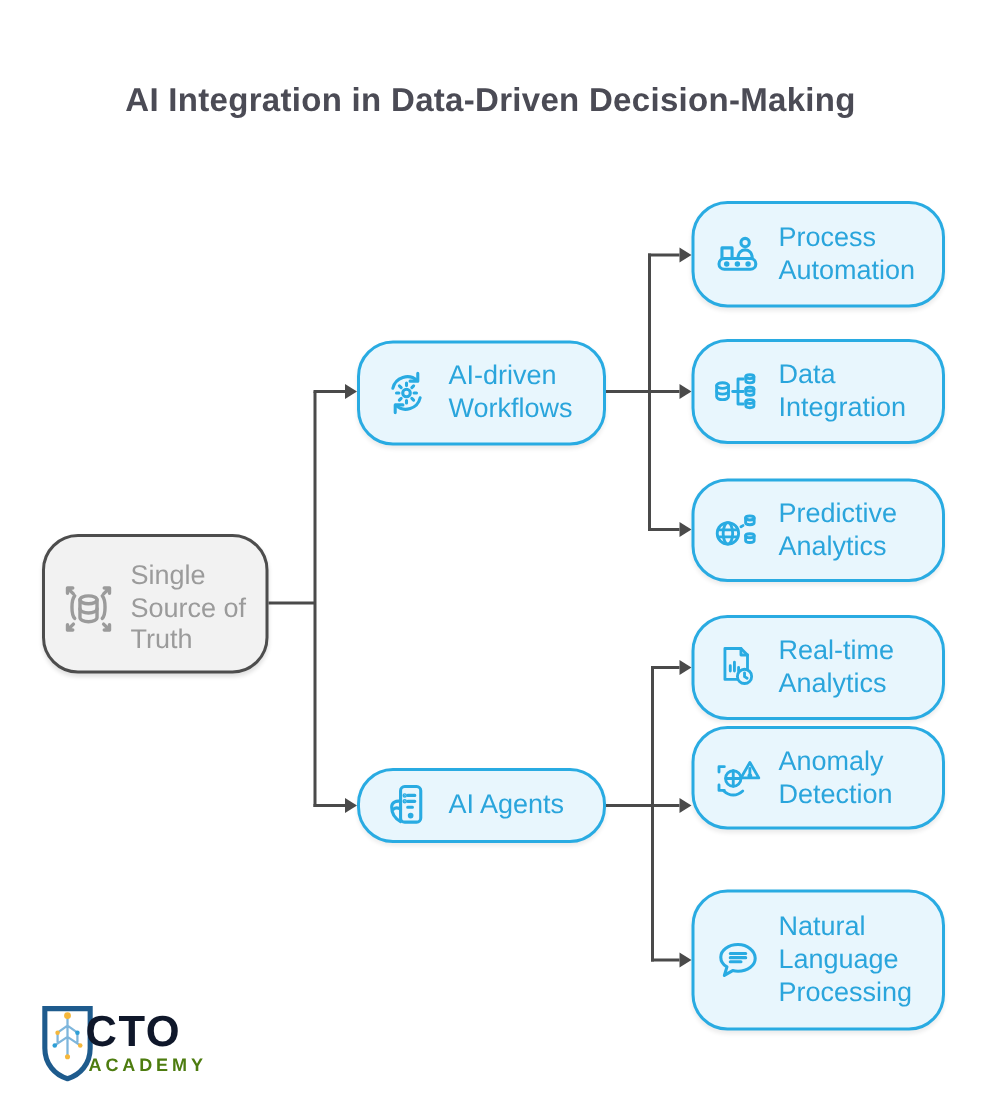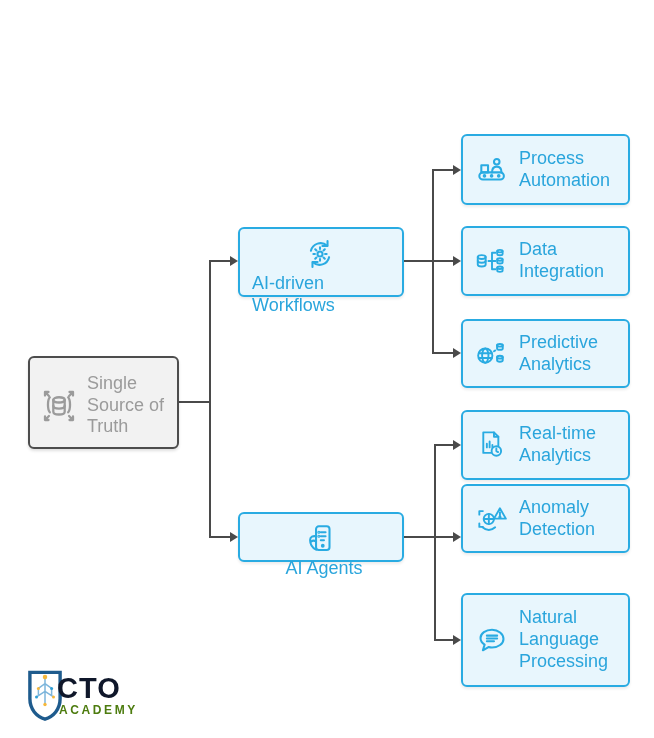--- a/index.html
+++ b/index.html
@@ -6,29 +6,29 @@
   .canvas{
     position:relative;width:654px;height:738px;background:#ffffff;overflow:hidden;
     font-family:"Liberation Sans", sans-serif;
   }
   .title{
     position:absolute;left:0;right:0;top:54px;text-align:center;
     font-size:22px;font-weight:bold;color:#4B4B55;letter-spacing:.2px;margin:0;
   }
   .node{
     position:absolute;display:flex;align-items:center;box-sizing:border-box;
-    border-radius:6px;border:2px solid #29ABE2;background:#E8F6FD;
+    border-radius:24px;border:2px solid #29ABE2;background:#E8F6FD;
     color:#2AA5DC;font-size:18px;line-height:1.22;
     box-shadow:0 2px 3px rgba(0,0,0,0.08);
   }
   .node .icon{flex:0 0 auto;display:flex;align-items:center;justify-content:center;}
   .node .label{flex:1 1 auto;}
   .leaf{padding:6px 6px 6px 10px;}
   .leaf .icon{width:38px;margin-right:8px;}
-  .mid{padding:6px 6px 6px 12px;flex-direction:column;}
+  .mid{padding:6px 6px 6px 12px;}
   .mid .icon{width:38px;margin-right:9px;}
   .root{
     border-color:#4D4D4D;background:#F2F2F2;color:#9B9B9B;padding:12px 6px 6px 8px;
     box-shadow:0 2px 3px rgba(0,0,0,0.12);
   }
   .root .icon{width:42px;margin-right:7px;}
   .seg{position:absolute;background:#4A4A4A;}
   .arrow{
     position:absolute;width:0;height:0;
     border-top:5px solid transparent;border-bottom:5px solid transparent;
@@ -42,20 +42,21 @@
     position:absolute;left:59px;top:703px;font-size:12px;font-weight:bold;
     color:#4d7c0f;letter-spacing:2.6px;
   }
   svg{display:block;}
 </style>
 </head>
 <body>
 
 <div class="canvas">
 
+  <h1 class="title">AI Integration in Data-Driven Decision-Making</h1>
 
   <div class="seg" style="left:179px;top:401px;width:31px;height:2px"></div>
   <div class="seg" style="left:209px;top:261px;width:2px;height:277px"></div>
   <div class="seg" style="left:209px;top:260px;width:22px;height:2px"></div>
   <div class="arrow" style="left:230px;top:256px"></div>
   <div class="seg" style="left:209px;top:536px;width:22px;height:2px"></div>
   <div class="arrow" style="left:230px;top:532px"></div>
 
   <div class="seg" style="left:404px;top:260px;width:49px;height:2px"></div>
   <div class="seg" style="left:432px;top:169px;width:2px;height:185px"></div>

